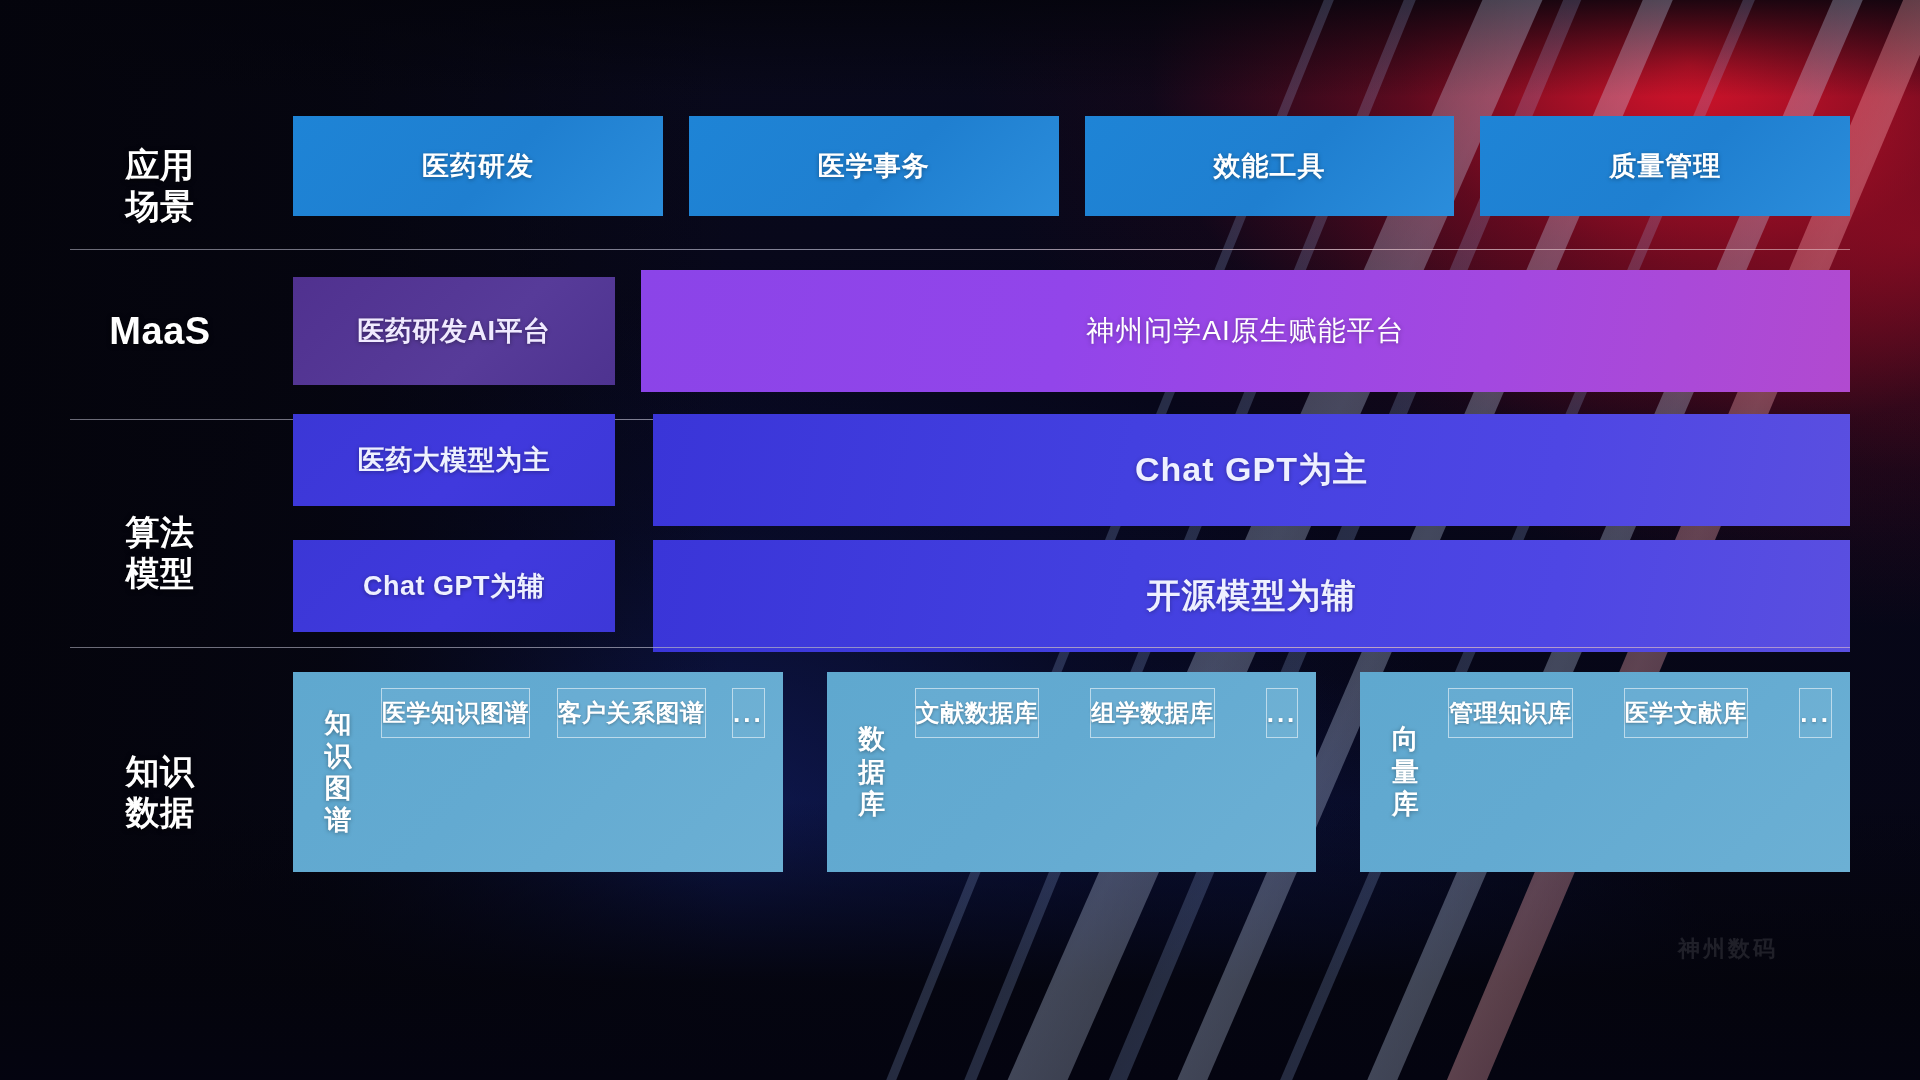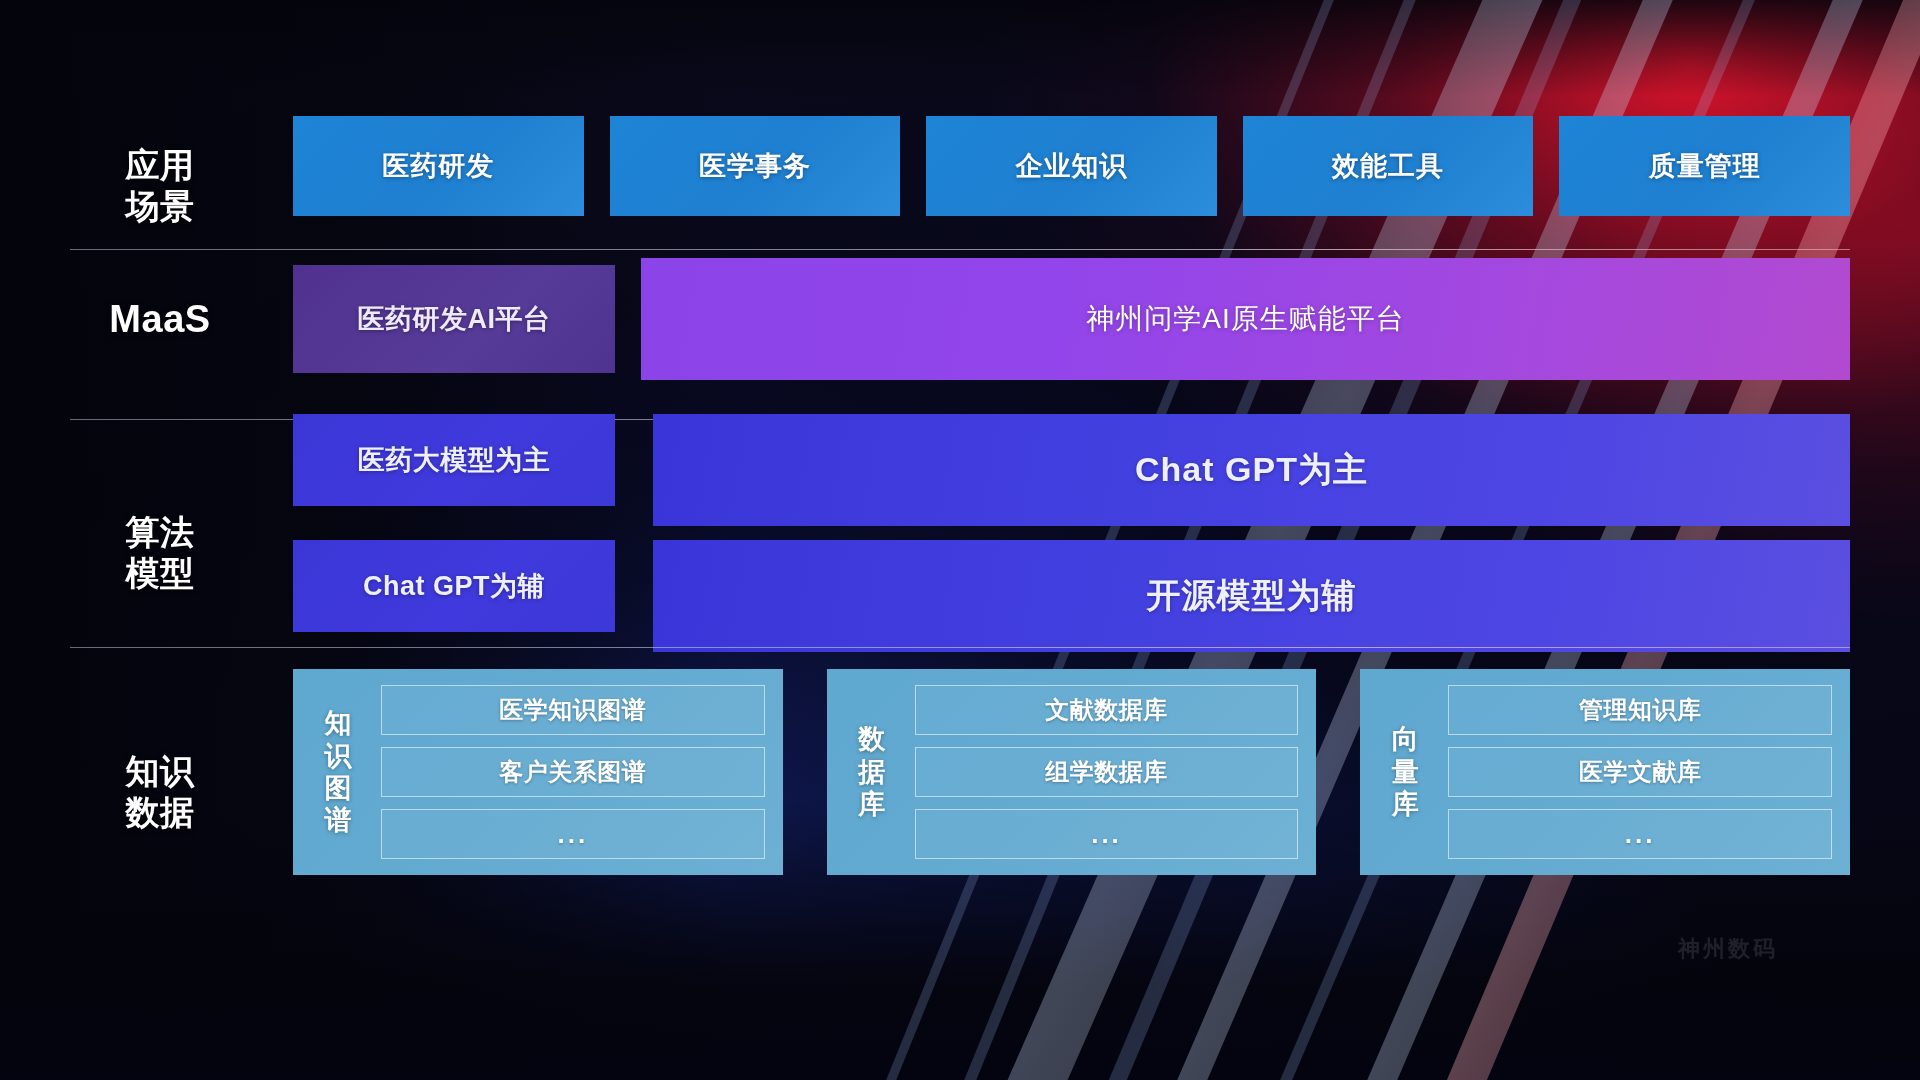--- a/index.html
+++ b/index.html
@@ -159,21 +159,21 @@
   }
   .kd-vlabel {
     width: 54px; flex: 0 0 54px;
     color: #ffffff;
     font-size: 27px; font-weight: 700; line-height: 1.2;
     display: flex; flex-direction: column;
     align-items: center; justify-content: center;
     text-shadow: 0 1px 4px rgba(0,0,0,0.35);
   }
   .kd-vlabel span { display: block; }
-  .kd-items { flex: 1; display: flex; flex-direction: column; gap: 12px; justify-content: center; }
+  .kd-items { flex: 1; display: flex; gap: 20px; justify-content: space-between; }
   .kd-item {
     height: 50px;
     border: 1px solid rgba(255,255,255,0.55);
     background: rgba(255,255,255,0.045);
     display: flex; align-items: center; justify-content: center;
     color: #ffffff; font-size: 24px; font-weight: 600; letter-spacing: .5px;
     text-shadow: 0 1px 3px rgba(0,0,0,0.3);
   }
   .kd-item.ellipsis { font-size: 26px; letter-spacing: 3px; }
 
@@ -230,29 +230,28 @@
   </div>
 
   <div class="grid">
 
     <div class="row" style="top:0px; height:160px;">
       <div class="row-label cn">应用
 场景</div>
       <div class="row-body">
         <div class="scene-card">医药研发</div>
         <div class="scene-card">医学事务</div>
-        <div class="scene-card">企业知识</div>
         <div class="scene-card">效能工具</div>
         <div class="scene-card">质量管理</div>
       </div>
     </div>
 
     <div class="divider" style="top:163px;"></div>
 
-    <div class="row" style="top:151px; height:164px;">
+    <div class="row" style="top:163px; height:164px;">
       <div class="row-label en">MaaS</div>
       <div class="row-body">
         <div class="maas-left">医药研发AI平台</div>
         <div class="maas-right">神州问学AI原生赋能平台</div>
       </div>
     </div>
 
     <div class="divider" style="top:333px;"></div>
 
     <div class="row" style="top:336px; height:222px;">

